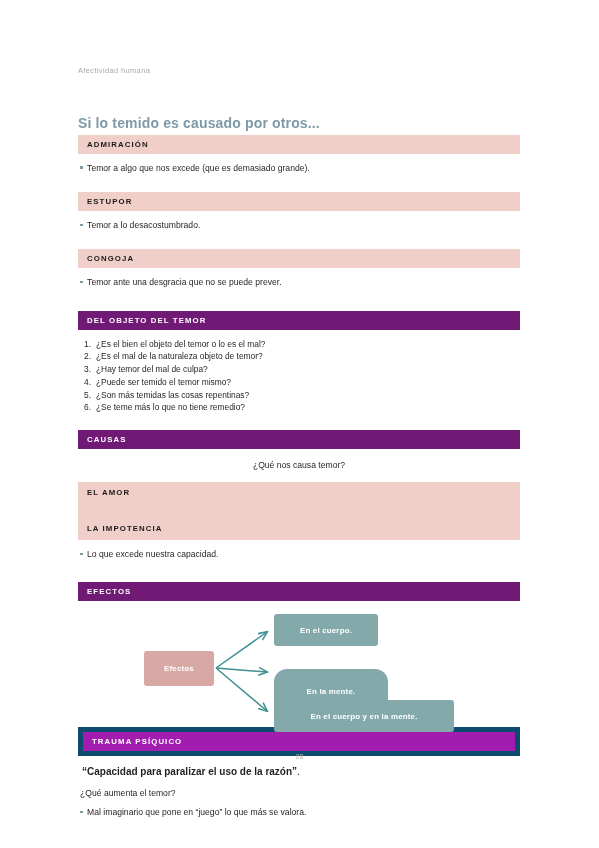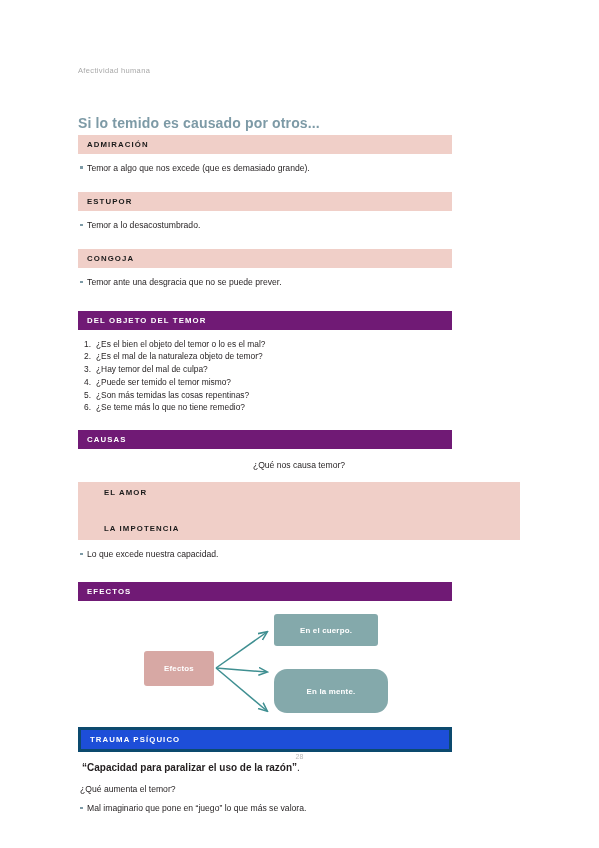--- a/index.html
+++ b/index.html
@@ -43,46 +43,46 @@
     font-size: 14px;
     font-weight: bold;
     color: #7d9aa6;
     letter-spacing: 0.15px;
     margin-bottom: 4px;
   }
 
   
   .bar {
     box-sizing: border-box;
-    width: 374px;
+    width: 442px;
     padding: 5px 9px 5px 9px;
     font-size: 7.8px;
     font-weight: bold;
     letter-spacing: 1.1px;
   }
   .bar-light {
     background: #f0cfc8;
     color: #1a1a1a;
   }
   .bar-dark {
     background: #701a75;
     color: #ffffff;
   }
   .bar-dark-outline {
-    background: #1d4ed8;
+    background: #a21caf;
     color: #ffffff;
-    border: 3px solid #0c4a6e;
+    border: 5px solid #0c4a6e;
   }
 
   
   .bar-light-tall {
     box-sizing: border-box;
     width: 442px;
     background: #f0cfc8;
-    padding: 6px 9px 7px 26px;
+    padding: 6px 9px 7px 9px;
   }
   .bar-light-tall .lbl {
     font-size: 7.8px;
     font-weight: bold;
     color: #1a1a1a;
     letter-spacing: 1.1px;
   }
   .bar-light-tall .lbl.second {
     margin-top: 27px;
   }
@@ -288,20 +288,21 @@
           </marker>
         </defs>
         <line x1="138" y1="63" x2="189" y2="27" stroke="#3f8f91" stroke-width="1.5" marker-end="url(#ah)"></line>
         <line x1="138" y1="63" x2="189" y2="67" stroke="#3f8f91" stroke-width="1.5" marker-end="url(#ah)"></line>
         <line x1="138" y1="63" x2="189" y2="106" stroke="#3f8f91" stroke-width="1.5" marker-end="url(#ah)"></line>
       </svg>
 
       <div class="dg-box dg-source">Efectos</div>
       <div class="dg-box dg-target dg-t1">En el cuerpo.</div>
       <div class="dg-box dg-target dg-t2">En la mente.</div>
+      <div class="dg-box dg-target dg-t3">En el cuerpo y en la mente.</div>
     </div>
 
     <div class="bar bar-dark-outline">TRAUMA PSÍQUICO</div>
 
     <div class="quote-line">
       <span>“Capacidad para paralizar el uso de la razón”</span><span class="tail">.</span>
     </div>
 
     <div class="plain-line">¿Qué aumenta el temor?</div>
 

